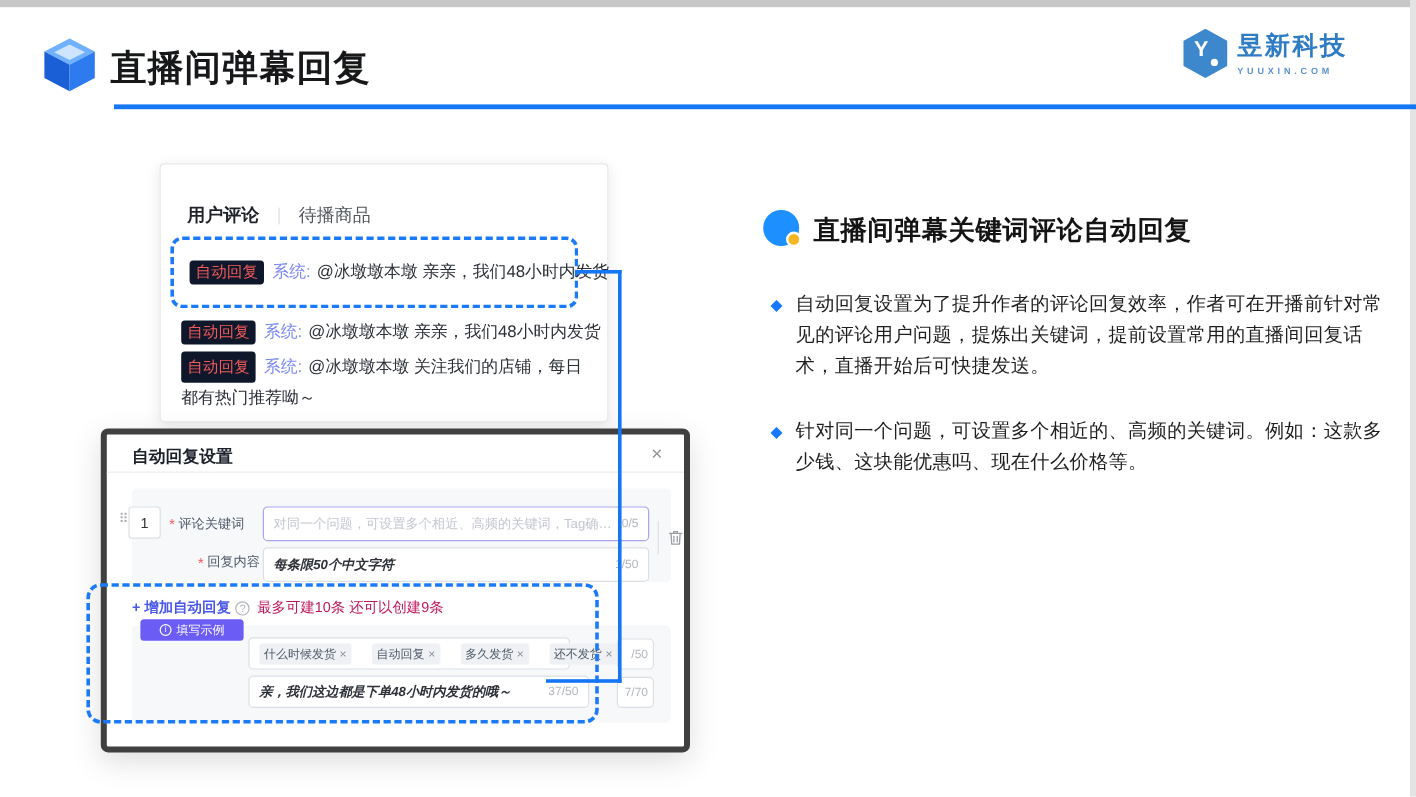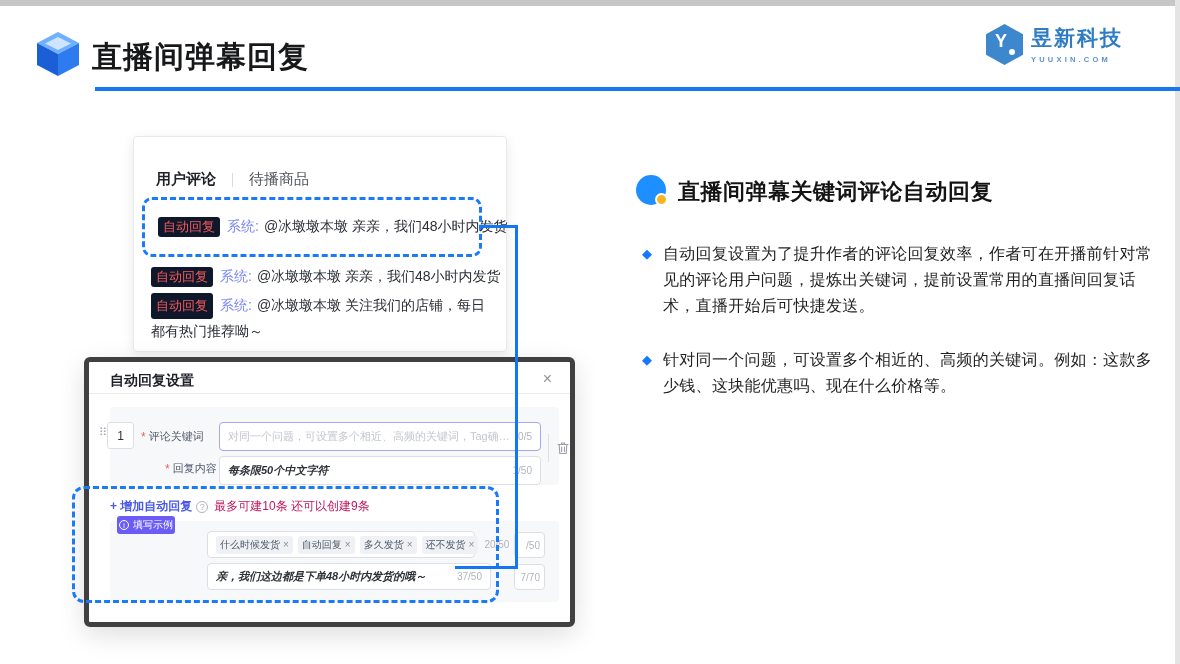--- a/index.html
+++ b/index.html
@@ -74,35 +74,35 @@
          display:flex; align-items:center; padding:0 8px; }
   .inp-kw1 { left:130px; top:60px; width:322px; height:29px; border-color:#a9a5f0; }
   .inp-rp1 { left:130px; top:94px; width:322px; height:29px; }
   .inp-kw2 { left:118px; top:169px; width:268px; height:27px; }
   .inp-rp2 { left:118px; top:201px; width:284px; height:27px; }
   .inp-text { flex:1; overflow:hidden; white-space:nowrap; text-overflow:ellipsis; }
   .placeholder { font-size:11px; color:#c2c6ce; }
   .inp-value { font-size:11px; color:#2e3238; font-weight:700;font-style:italic; }
   .counter { font-size:10px; color:#b1b5bb; margin-left:6px; flex:none; }
 
-  .tag-list { display:flex; gap:5px; flex:none; overflow:hidden; }
+  .tag-list { display:flex; gap:17px; flex:none; overflow:hidden; }
   .tag { background:#f0f1f4; border-radius:3px; padding:2px 4px; font-size:10px; color:#4e5969; white-space:nowrap; }
   .tag .x { color:#8a8f98; margin-left:3px; }
 
   .row-divider { position:absolute; left:459px; top:72px; width:1px; height:28px; background:#e0e0e0; }
   .trash { position:absolute; left:466px; top:78px; width:16px; height:16px; cursor:pointer; }
 
   .add-row { position:absolute; left:21px; top:136px; display:flex; align-items:center; }
   .add-link { font-size:12px; font-weight:700; color:#4a58e8; cursor:pointer; }
   .q-circle { width:12px; height:12px; border:1px solid #b0b4ba; border-radius:50%; color:#b0b4ba; font-size:9px;
               display:flex; align-items:center; justify-content:center; margin:0 6px 0 4px; }
   .add-hint { font-size:12px; color:#be185d; }
 
   .example-badge { position:absolute; left:28px; top:154px; background:#6b5cf6; color:#fff; font-size:10px;
-                   border-radius:3px; padding:2px 2px; display:flex; align-items:center; gap:4px; z-index:2; }
+                   border-radius:3px; padding:2px 16px; display:flex; align-items:center; gap:4px; z-index:2; }
   .i-circle { width:10px; height:10px; border:1px solid #fff; border-radius:50%; font-size:7px; line-height:9px;
               text-align:center; flex:none; }
 
   .frag { position:absolute; width:31px; height:26px; background:#fff; border:1px solid #dcdfe6; border-radius:4px;
           font-size:10px; color:#b1b5bb; display:flex; align-items:center; justify-content:flex-end; padding-right:4px; }
   .frag-1 { left:425px; top:170px; }
   .frag-2 { left:425px; top:202px; }
 
   
   .modal-dashed-box { position:absolute; left:72px; top:486px; width:427px; height:117px;

